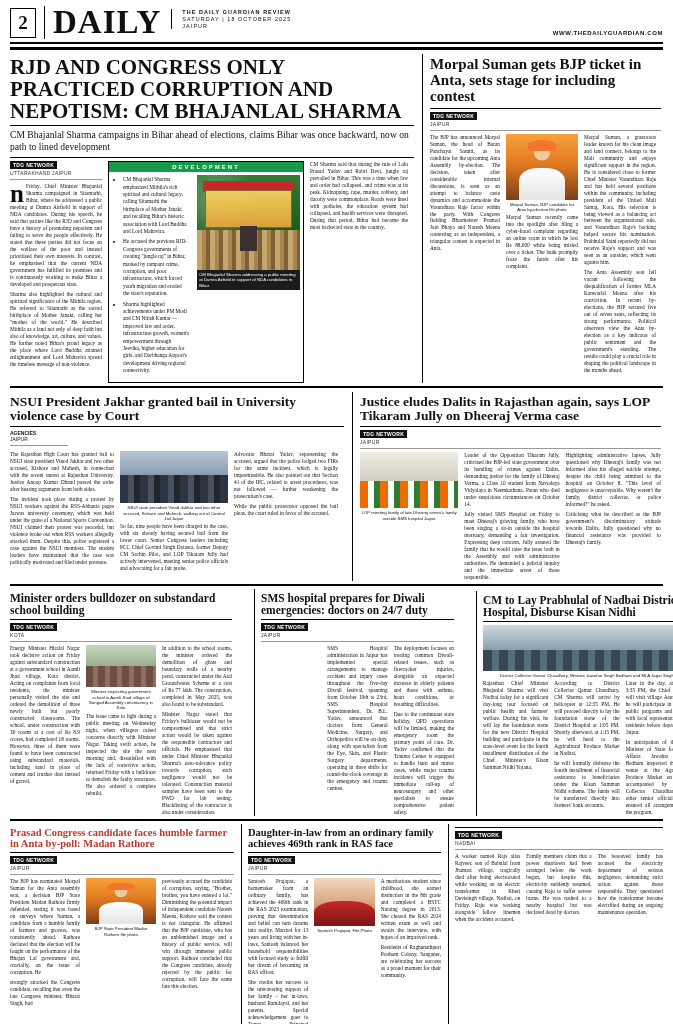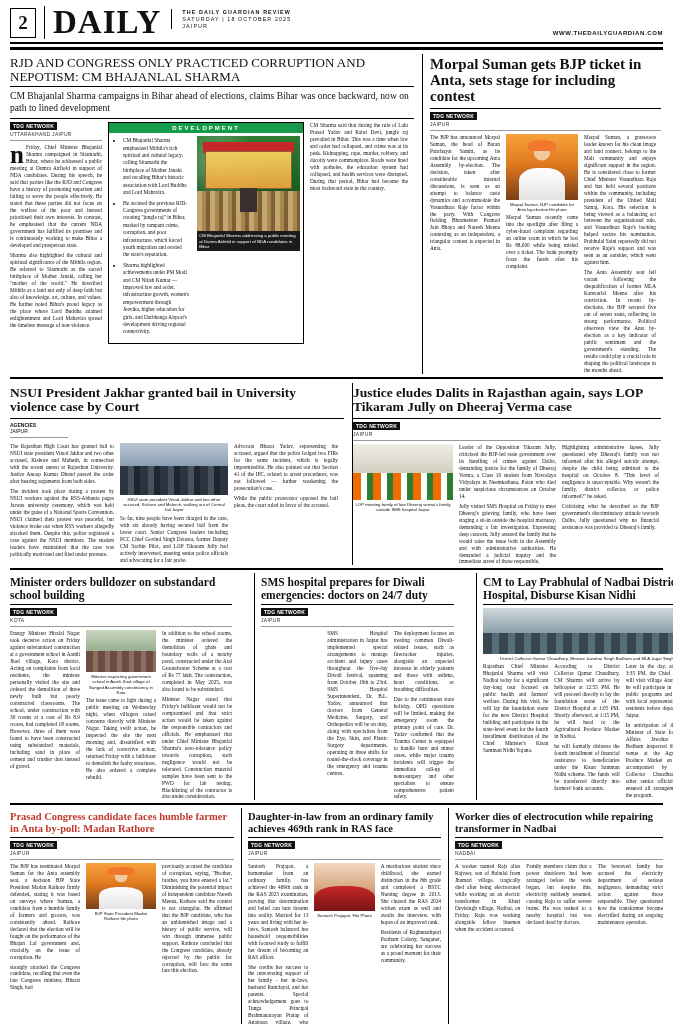--- a/index.html
+++ b/index.html
@@ -31,21 +31,21 @@
     font-size:6px; font-weight:bold; letter-spacing:.6px; padding-bottom:3px; }
 
   .rule-thick { border-top:3px solid #000; margin-top:3px; }
 
   
   .cols { display:flex; gap:8px; margin-top:4px; }
   .col-left { width:404px; }
   .col-right { width:239px; border-left:1px solid #000; padding-left:7px; }
 
   h1.lead {
-    font-size:13px; font-weight:normal; line-height:1.05; margin:2px 0 3px 0;
+    font-size:21px; font-weight:bold; line-height:1.05; margin:2px 0 3px 0;
     font-family:"Liberation Serif", serif;
   }
   .lead-sub { font-size:9.6px; line-height:1.25; margin:2px 0 4px 0; }
   .hr1 { border-top:1px solid #000; margin:3px 0; }
   .hr2 { border-top:2px solid #000; margin:3px 0; }
 
   .byline { font-family:"Liberation Sans", sans-serif; font-size:5px; font-weight:bold; letter-spacing:.3px; }
   .byline .tag { background:#111; color:#fff; padding:1px 3px; display:inline-block; }
   .byline .place { display:block; color:#333; margin-top:1px; font-weight:normal; }
 
@@ -246,21 +246,21 @@
           <div class="subcap">NSUI state president Vinod Jakhar and two other accused, Kishore and Mahesh, walking out of Central Jail Jaipur</div>
           <div class="body-text">So far, nine people have been charged in the case, with six already having secured bail from the lower court. Senior Congress leaders including PCC Chief Govind Singh Dotasra, former Deputy CM Sachin Pilot, and LOP Tikaram Jully had actively intervened, meeting senior police officials and advocating for a fair probe.</div>
         </div>
         <div style="width:104px;">
           <div class="body-text">Advocate Bharat Yadav, representing the accused, argued that the police lodged two FIRs for the same incident, which is legally impermissible. He also pointed out that Section 41 of the IPC, related to arrest procedures, was not followed — further weakening the prosecution's case.</div>
           <div class="body-text" style="margin-top:3px;">While the public prosecutor opposed the bail pleas, the court ruled in favor of the accused.</div>
         </div>
       </div>
     </div>
 
-    <div style="width:309px; border-left:1px solid #000; ">
+    <div style="width:309px; border-left:1px solid #000; padding-left:7px;">
       <h2 class="sec">Justice eludes Dalits in Rajasthan again, says LOP Tikaram Jully on Dheeraj Verma case</h2>
       <div class="hr1"></div>
       <div class="byline">
         <span class="tag">TDG NETWORK</span>
         <span class="place">JAIPUR</span>
       </div>
       <div style="border-top:.5px solid #999;margin:3px 0;"></div>
       <div style="display:flex; gap:6px;">
         <div style="width:100px;">
           <div class="photo img-bjp" style="height:56px;"></div>
@@ -273,21 +273,21 @@
         <div style="width:97px;">
           <div class="body-text">Highlighting administrative lapses, Jully questioned why Dheeraj's family was not informed after his alleged suicide attempt, despite the child being admitted to the hospital on October 8. "This level of negligence is unacceptable. Why weren't the family, district collector, or police informed?" he asked.</div>
           <div class="body-text" style="margin-top:3px;">Criticising what he described as the BJP government's discriminatory attitude towards Dalits, Jully questioned why no financial assistance was provided to Dheeraj's family.</div>
         </div>
       </div>
     </div>
   </div>
 
   <div class="hr2"></div>
 
-  <div style="display:flex; gap:22px;">
+  <div style="display:flex; gap:22px;align-items:flex-end;">
 
     <div style="width:225px;">
       <h2 class="sec sm">Minister orders bulldozer on substandard school building</h2>
       <div class="hr1"></div>
       <div class="byline">
         <span class="tag">TDG NETWORK</span>
         <span class="place">KOTA</span>
       </div>
       <div style="border-top:.5px solid #999;margin:3px 0;"></div>
       <div style="display:flex; gap:6px;">
@@ -394,21 +394,20 @@
           <div class="subcap">Santosh Prajapat, File Photo</div>
         </div>
         <div style="width:62px;">
           <div class="body-text">A meritorious student since childhood, she earned distinction in the 8th grade and completed a BSTC Nursing degree in 2013. She cleared the RAS 2024 written exam as well and awaits the interview, with hopes of an improved rank.</div>
           <div class="body-text" style="margin-top:3px;">Residents of Raghunathpuri Pratham Colony, Sanganer, are celebrating her success as a proud moment for their community.</div>
         </div>
       </div>
     </div>
 
     <div style="width:215px; border-left:1px solid #000; padding-left:6px;">
-      <h2 class="sec xs">Worker dies of electrocution while repairing transformer in Nadbai</h2>
       <div class="hr1"></div>
       <div class="byline">
         <span class="tag">TDG NETWORK</span>
         <span class="place">NADBAI</span>
       </div>
       <div style="border-top:.5px solid #999;margin:3px 0;"></div>
       <div style="display:flex; gap:6px;">
         <div style="width:66px;">
           <div class="body-text">A worker named Rajs alias Rajveer, son of Babulal from Jhamari village, tragically died after being electrocuted while working on an electric transformer in Kheri Devisingh village, Nadbai, on Friday. Raju was working alongside fellow linemen when the accident occurred.</div>
         </div>

